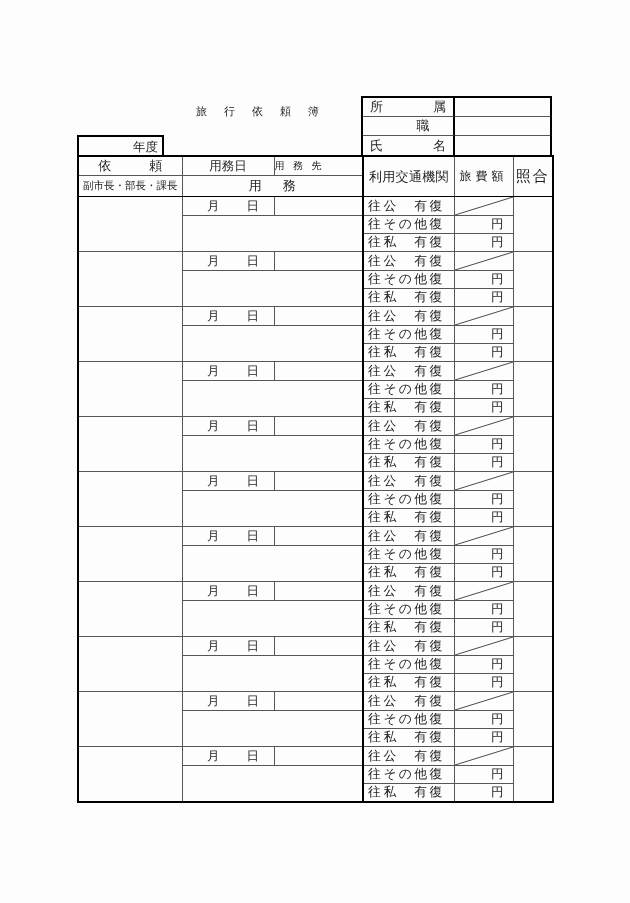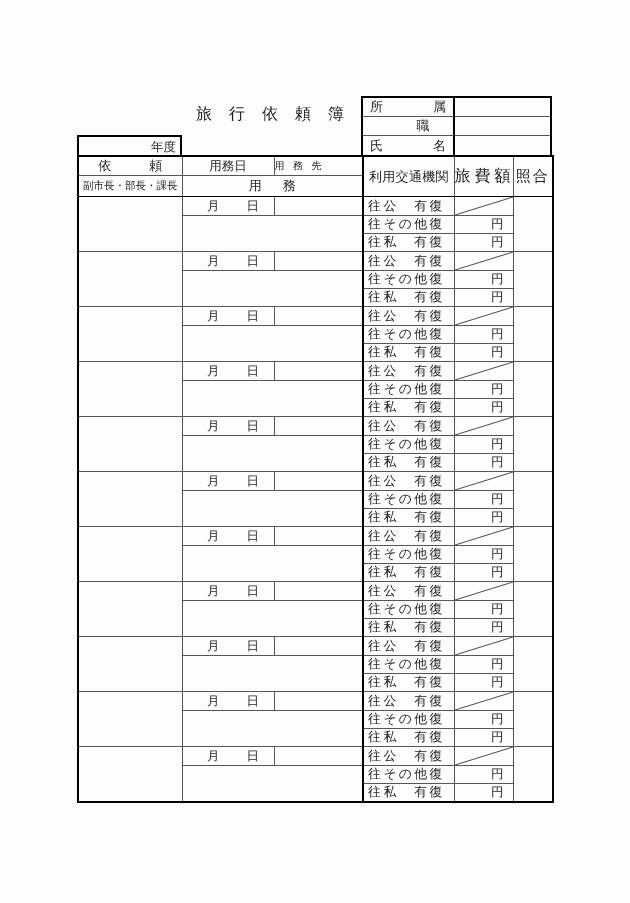--- a/index.html
+++ b/index.html
@@ -4,40 +4,40 @@
 <style>
   html,body{margin:0;padding:0;}
   body{
     width:630px;height:903px;background:#fdfdfd;position:relative;overflow:hidden;
     font-family:"Liberation Serif","DejaVu Serif",serif;color:#1e1e1e;
     -webkit-font-smoothing:antialiased;
   }
   .abs{position:absolute;}
   
   #doc-title{
-    left:196px;top:104px;font-size:16px;letter-spacing:17px;white-space:nowrap;
+    left:196px;top:104px;font-size:11px;letter-spacing:17px;white-space:nowrap;
   }
   
   #info-box{
     left:361px;top:96px;width:191px;height:59px;box-sizing:border-box;
     border:2px solid #000;border-bottom:none;
     display:grid;grid-template-columns:92px 1fr;grid-template-rows:1fr 1fr 1fr;
   }
   .info-label{
     border-right:2px solid #000;border-bottom:1px solid #555;box-sizing:border-box;
     font-size:13px;display:flex;align-items:center;justify-content:space-between;
     padding:0 7px;
   }
   .info-label.single{justify-content:center;}
   .info-label.single span{transform:translateX(15px);}
   .info-value{border-bottom:1px solid #555;box-sizing:border-box;}
   .info-row-last{border-bottom:none;}
   
   #year-box{
-    left:77px;top:135px;width:105px;height:20px;box-sizing:border-box;
+    left:77px;top:135px;width:87px;height:20px;box-sizing:border-box;
     border:2px solid #000;border-bottom:none;
     font-size:12.5px;text-align:right;padding:2px 4px 0 0;
   }
   
   #table-wrap{left:77px;top:155px;}
   table{border-collapse:collapse;table-layout:fixed;width:475px;}
   table{border:2px solid #000;}
   td{
     padding:0;box-sizing:border-box;border:1px solid #565656;
     font-size:13px;vertical-align:middle;overflow:hidden;white-space:nowrap;
@@ -52,21 +52,21 @@
   .blk-top{border-top:1px solid #000 !important;}
   .blk-bottom{border-bottom:1px solid #000 !important;}
   .hdr-bottom{border-bottom:1px solid #000 !important;}
   .flexc{display:flex;align-items:center;height:100%;}
   .request-head .flexc{justify-content:center;gap:38px;font-size:13px;}
   .approvers{font-size:10.5px;text-align:center;letter-spacing:0px;}
   .duty-date-head{text-align:center;font-size:12.5px;margin-top:28px;}
   .duty-place-head{text-align:left;font-size:10px;letter-spacing:3px;}
   .duty-head .flexc{justify-content:center;gap:21px;font-size:13px;}
   .transport-head .flexc{justify-content:space-between;padding:0 5px;font-size:13px;}
-  .expense-head{text-align:center;font-size:16px;letter-spacing:4px;}
+  .expense-head{text-align:center;font-size:12px;letter-spacing:4px;}
   .check-head{text-align:center;font-size:15px;letter-spacing:2px;}
   
   .c-date .flexc{justify-content:center;gap:27px;font-size:12.5px;transform:translateX(5px);}
   .t-slots{display:flex;align-items:center;justify-content:space-between;
            padding:0 11px 0 4px;height:100%;font-size:12.8px;}
   .t-slots span{display:inline-block;width:13px;text-align:center;}
   .c-yen{text-align:right;padding-right:9px;font-size:12.5px;}
   .c-diag{position:relative;}
   .c-diag svg{position:absolute;left:0;top:0;width:100%;height:100%;display:block;}
 </style>

